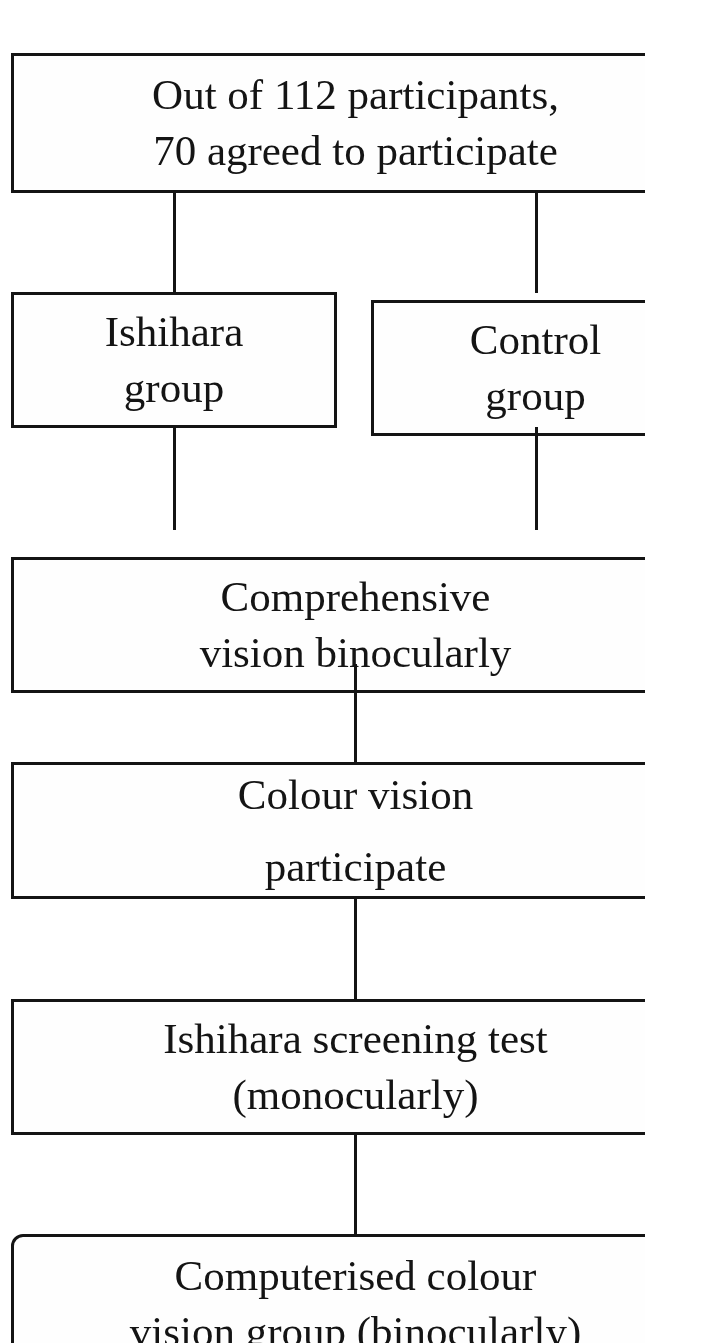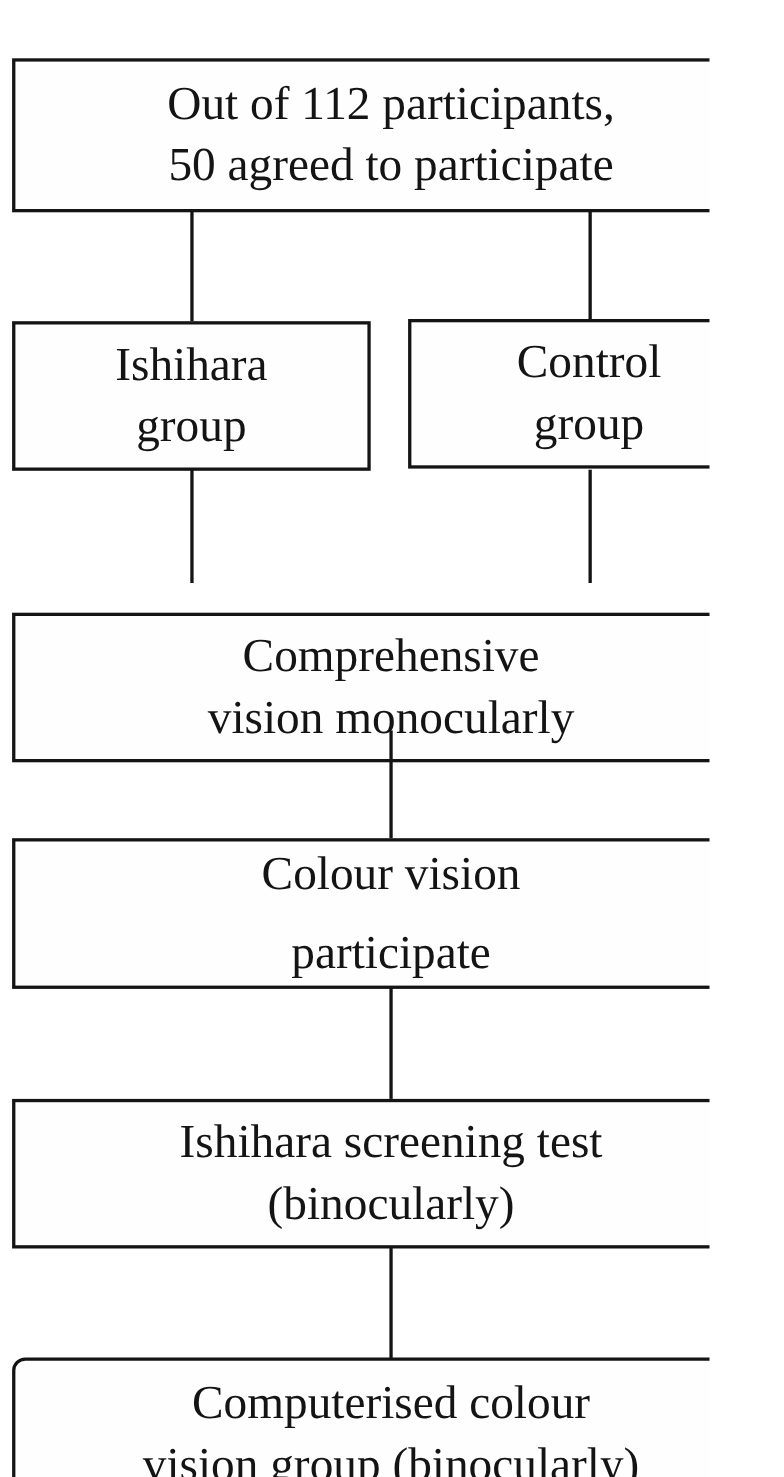--- a/index.html
+++ b/index.html
@@ -35,77 +35,77 @@
     white-space: nowrap;
   }
   .vline {
     position: absolute;
     width: 3px;
     background: #141414;
   }
   
   #node-participants                        { left: 11px;  top: 13px;   width: 689px; height: 140px; }
   #node-amblyopic-group                     { left: 11px;  top: 252px;  width: 326px; height: 136px; }
-  #node-control-group                       { left: 371px; top: 250px;  width: 329px; height: 136px; text-align: center; }
+  #node-control-group                       { left: 371px; top: 260px;  width: 329px; height: 136px; text-align: center; }
   #node-comprehensive-vision-examination    { left: 11px;  top: 517px;  width: 689px; height: 136px; }
   #node-colour-vision-examination           { left: 11px;  top: 722px;  width: 689px; height: 137px; gap: 16px; }
   #node-ishihara-screening-test             { left: 11px;  top: 959px;  width: 689px; height: 136px; }
   #node-computerised-colour-vision-test     { left: 11px;  top: 1194px; width: 689px; height: 139px; border-radius: 12px; }
   
   #conn-1 { left: 173px; top: 152px;  height: 101px; }
   #conn-2 { left: 535px; top: 152px;  height: 101px; }
   #conn-3 { left: 173px; top: 387px;  height: 103px; }
   #conn-4 { left: 535px; top: 387px;  height: 103px; }
   #conn-5 { left: 354px; top: 624px;  height: 99px;  }
   #conn-6 { left: 354px; top: 858px;  height: 102px; }
   #conn-7 { left: 354px; top: 1094px; height: 101px; }
 </style>
 </head>
 <body>
 
 <div class="flowchart">
 
   <div class="node" id="node-participants">
     <span class="line">Out of 112 participants,</span>
-    <span class="line">50 agreed to participate</span>
+    <span class="line">70 agreed to participate</span>
   </div>
 
   <div class="vline" id="conn-1"></div>
   <div class="vline" id="conn-2"></div>
 
   <div class="node" id="node-amblyopic-group">
     <span class="line">Ishihara</span>
     <span class="line">group</span>
   </div>
 
   <div class="node" id="node-control-group">
     <span class="line">Control</span>
     <span class="line">group</span>
   </div>
 
   <div class="vline" id="conn-3"></div>
   <div class="vline" id="conn-4"></div>
 
   <div class="node" id="node-comprehensive-vision-examination">
     <span class="line">Comprehensive</span>
-    <span class="line">vision monocularly</span>
+    <span class="line">vision binocularly</span>
   </div>
 
   <div class="vline" id="conn-5"></div>
 
   <div class="node" id="node-colour-vision-examination">
     <span class="line">Colour vision</span>
     <span class="line">participate</span>
   </div>
 
   <div class="vline" id="conn-6"></div>
 
   <div class="node" id="node-ishihara-screening-test">
     <span class="line">Ishihara screening test</span>
-    <span class="line">(binocularly)</span>
+    <span class="line">(monocularly)</span>
   </div>
 
   <div class="vline" id="conn-7"></div>
 
   <div class="node" id="node-computerised-colour-vision-test">
     <span class="line">Computerised colour</span>
     <span class="line">vision group (binocularly)</span>
   </div>
 
 </div>

